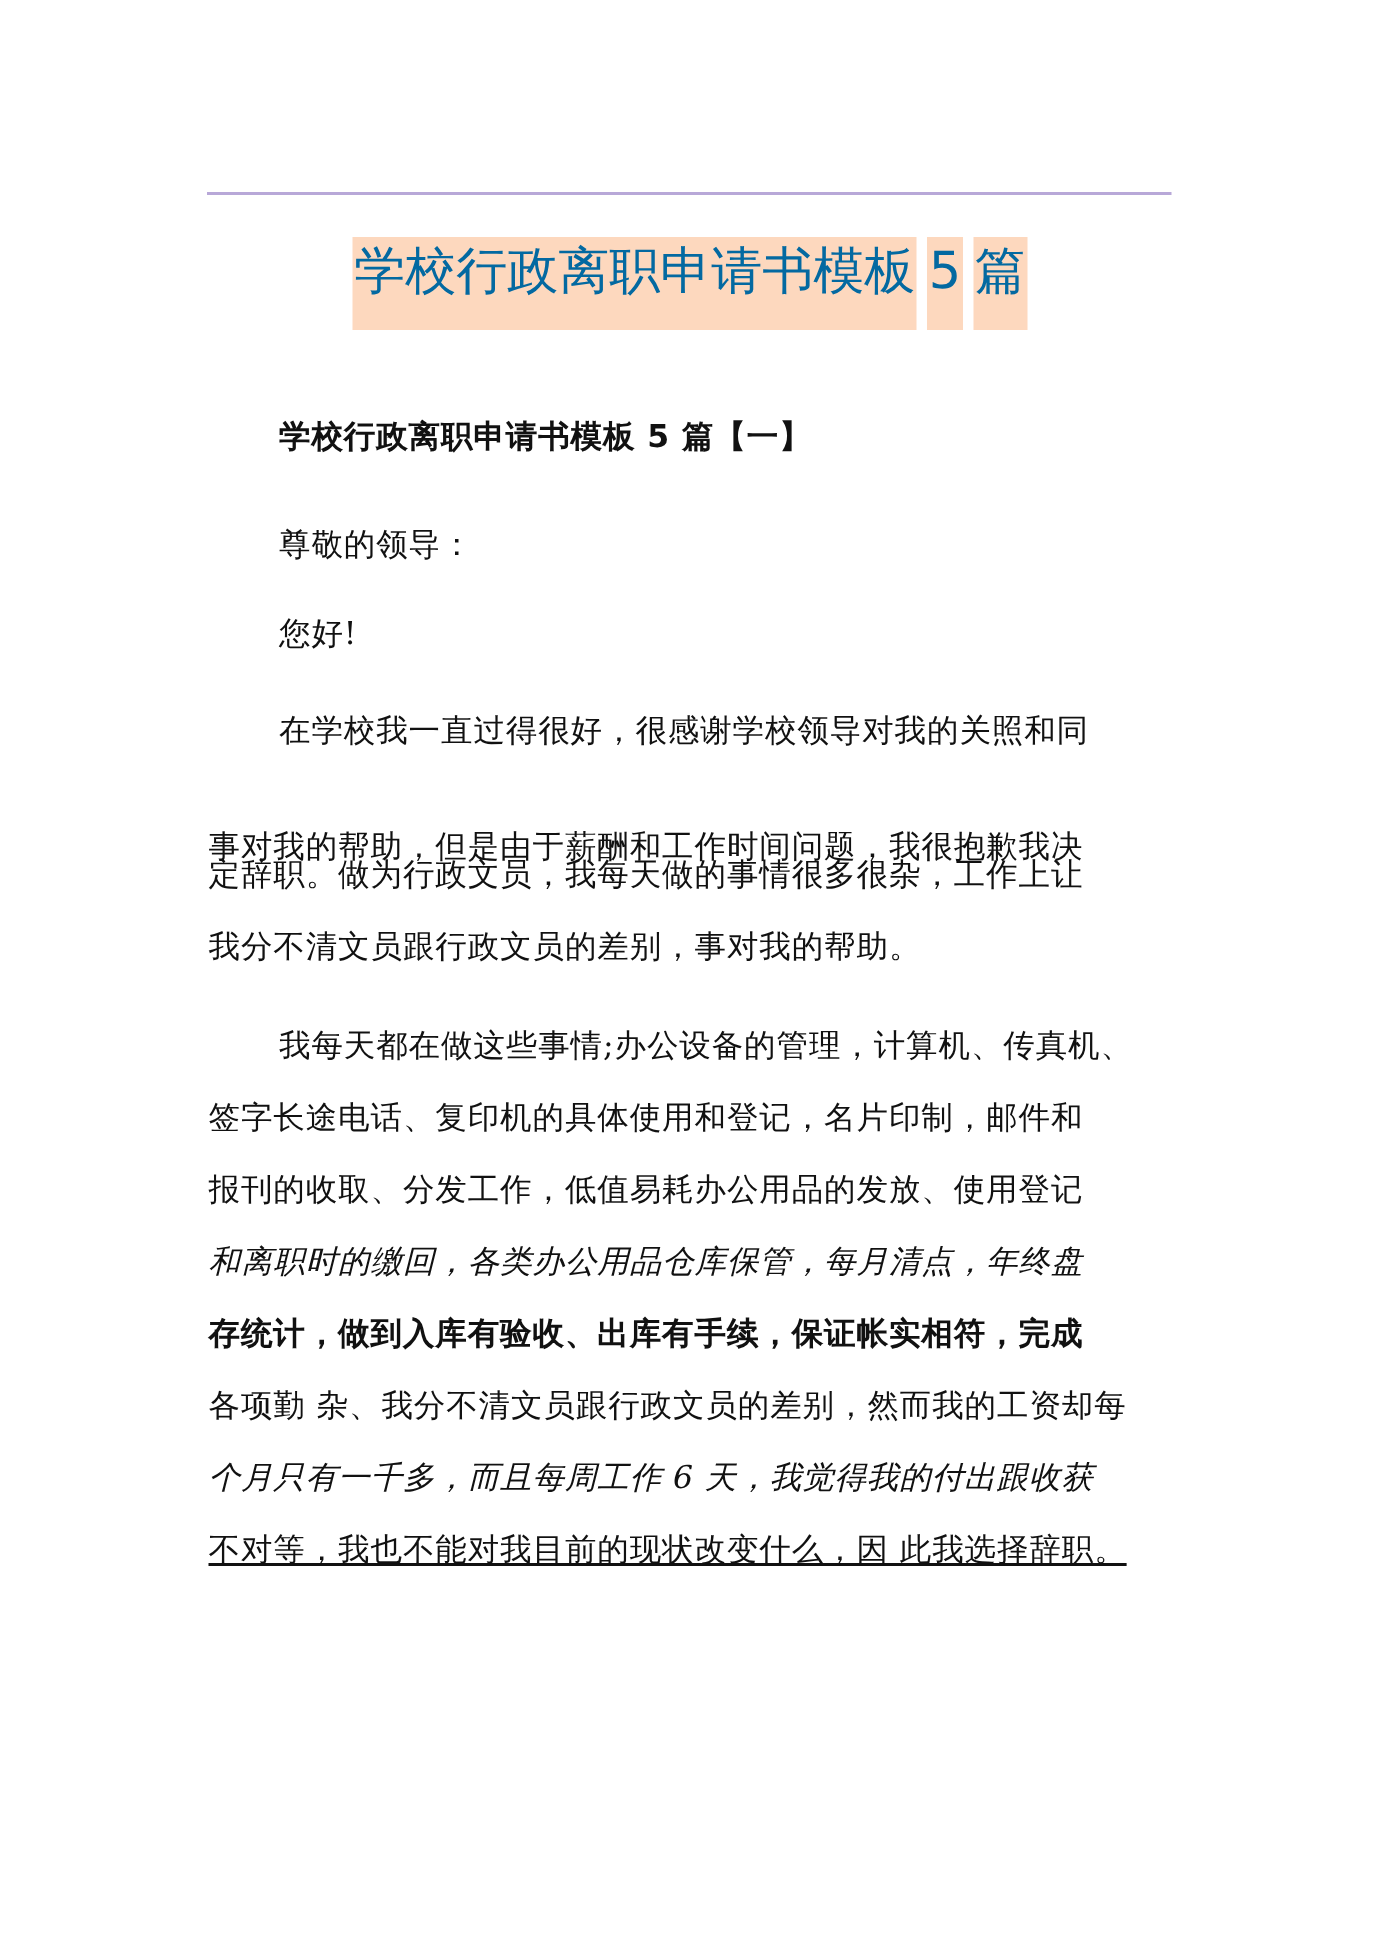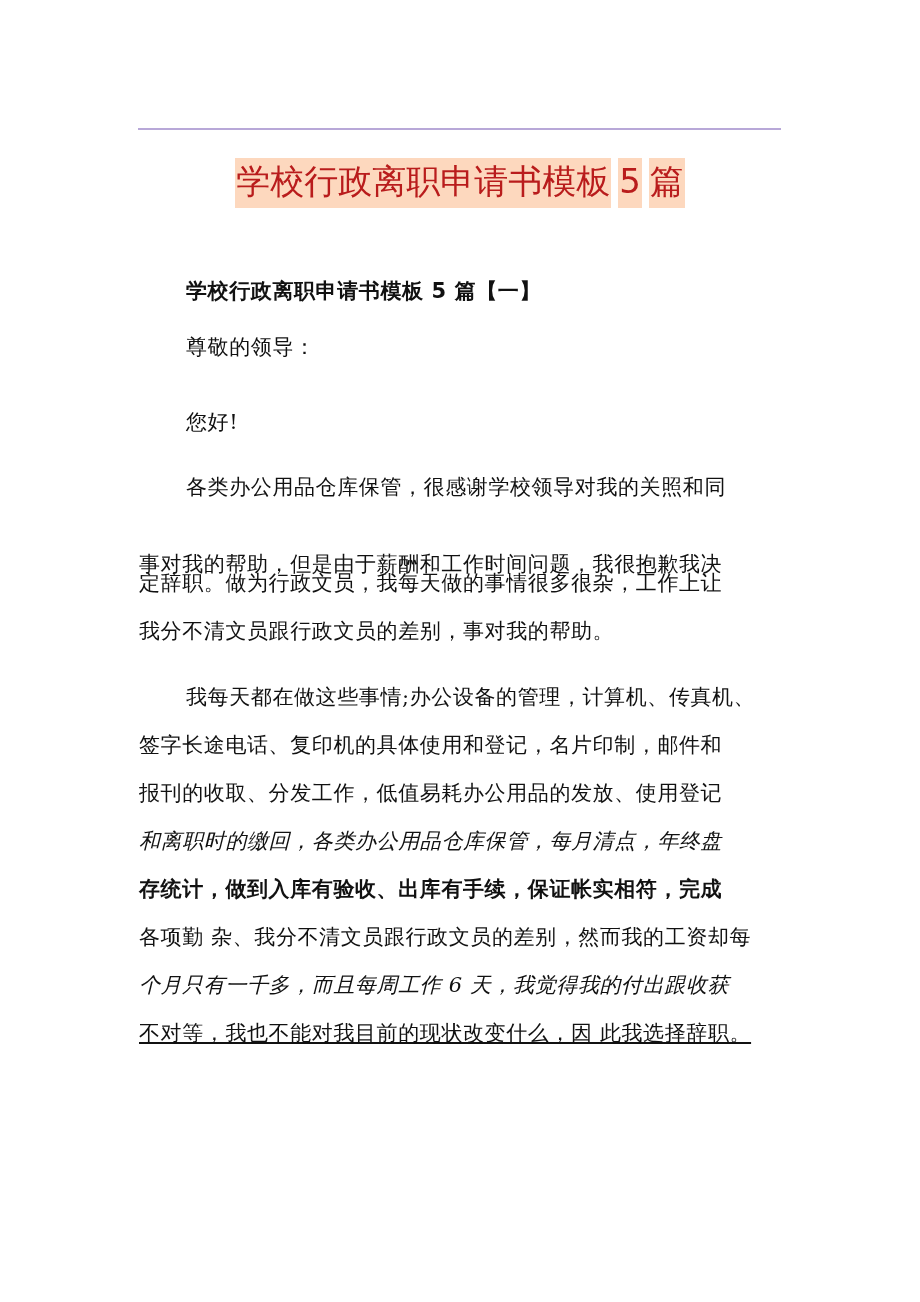--- a/index.html
+++ b/index.html
@@ -27,25 +27,25 @@
       position: absolute;
       left: 0;
       top: 158px;
       width: 920px;
       text-align: center;
       white-space: nowrap;
     }
     .title-seg {
       display: inline-block;
       background: #fdd8be;
-      color: #b91c1c;
+      color: #0369a1;
       font-family: "DejaVu Sans", "Liberation Sans", sans-serif;
       font-size: 34px;
       line-height: 46px;
-      height: 50px;
+      height: 62px;
       padding: 0 1px;
       vertical-align: top;
     }
     .title-gap {
       display: inline-block;
       width: 7px;
     }
     .line {
       position: absolute;
       left: 139px;
@@ -70,26 +70,26 @@
 <div>
 
   <div class="rule"></div>
 
   <div class="title-wrap">
     <span class="title-seg">学校行政离职申请书模板</span><span class="title-gap"></span><span class="title-seg">5</span><span class="title-gap"></span><span class="title-seg">篇</span>
   </div>
 
   <div class="line heading" style="top:276px;text-align:right;">学校行政离职申请书模板 5 篇【一】</div>
 
-  <div class="line indent" style="top:332px;text-align:right;">尊敬的领导：</div>
+  <div class="line indent" style="top:348px;text-align:right;">尊敬的领导：</div>
 
   <div class="line indent" style="top:407px;">您好!</div>
 
   <div>
-    <div class="line indent" style="top:472px;">各类办公用品仓库保管，很感谢学校领导对我的关照和同</div>
+    <div class="line indent" style="top:472px;">在学校我一直过得很好，很感谢学校领导对我的关照和同</div>
     <div class="line" style="top:549px;">事对我的帮助，但是由于薪酬和工作时间问题，我很抱歉我决</div>
     <div class="line" style="top:568px;">定辞职。做为行政文员，我每天做的事情很多很杂，工作上让</div>
     <div class="line" style="top:616px;">我分不清文员跟行政文员的差别，事对我的帮助。</div>
   </div>
 
   <div>
     <div class="line indent" style="top:682px;">我每天都在做这些事情;办公设备的管理，计算机、传真机、</div>
     <div class="line" style="top:730px;">签字长途电话、复印机的具体使用和登记，名片印制，邮件和</div>
     <div class="line" style="top:778px;">报刊的收取、分发工作，低值易耗办公用品的发放、使用登记</div>
     <div class="line" style="top:826px;font-style:italic;">和离职时的缴回，各类办公用品仓库保管，每月清点，年终盘</div>

